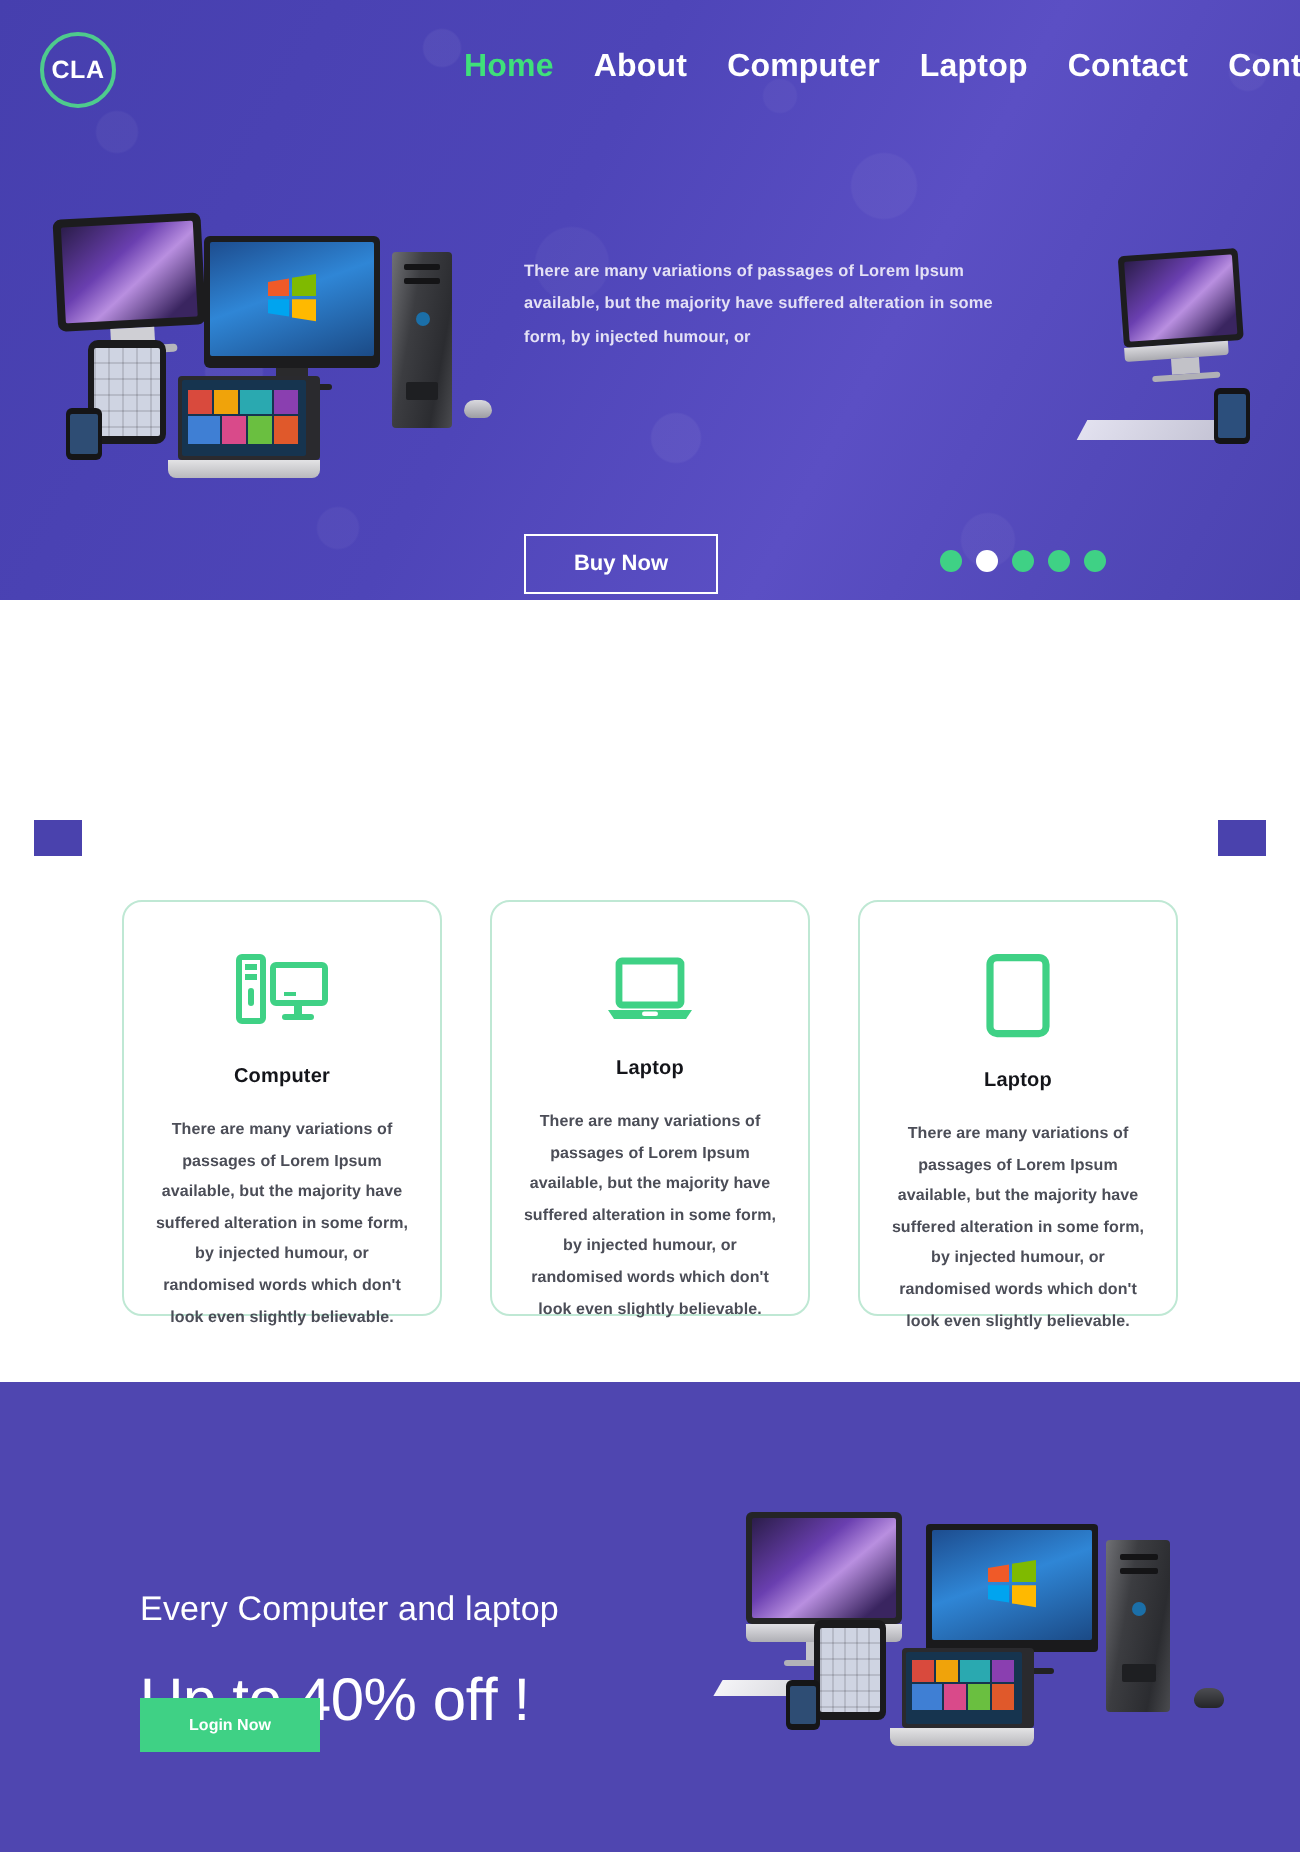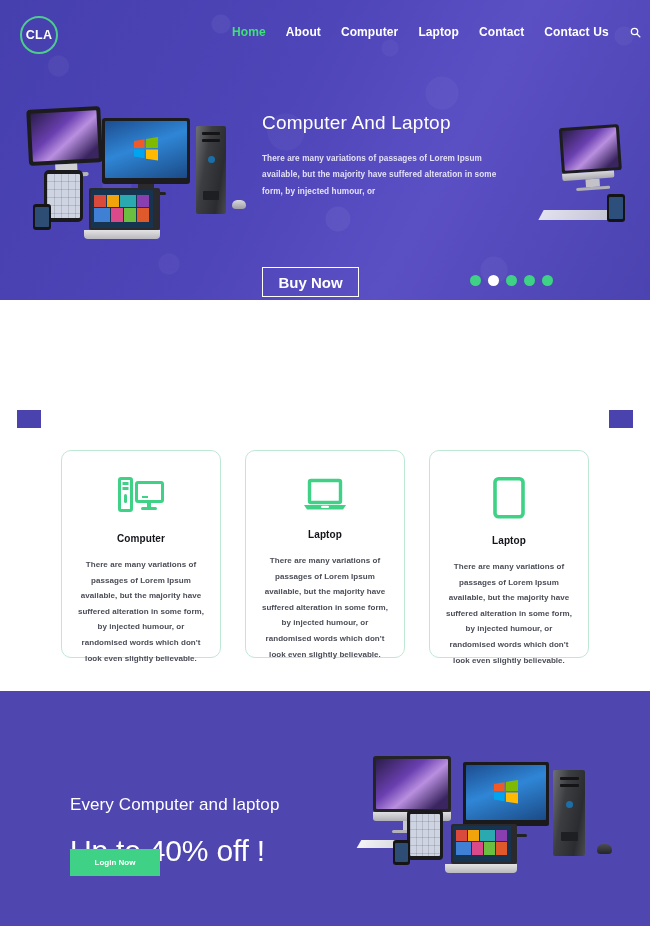--- a/index.html
+++ b/index.html
@@ -40,21 +40,21 @@
     width:38px; height:38px; border-radius:50%;
     border:2px solid #4ecb8d;
     display:flex; align-items:center; justify-content:center;
     color:#fff; font-size:12.5px; font-weight:bold; letter-spacing:.3px;
   }
   .nav-links{
     position:absolute; left:222px; top:25px;
     display:flex; align-items:center; gap:0;
   }
   .nav-link{
-    color:#ffffff; font-size:12px; font-weight:bold;
+    color:#ffffff; font-size:16px; font-weight:bold;
     text-decoration:none; white-space:nowrap;
     padding:0 10px; letter-spacing:.1px;
   }
   .nav-link.active{ color:#3fe07a; }
   .nav-search{
     padding:0 11px; display:flex; align-items:center;
   }
   .nav-search svg{ display:block; }
 
   
@@ -67,21 +67,21 @@
     color:#ffffff; font-size:36px; font-weight:bold;
     letter-spacing:-.4px; line-height:1.15; margin-top:6px;
   }
   .hero-text{
     color:#e4e1f5; font-size:8.2px; line-height:2.0;
     margin-top:16px; width:250px; font-weight:bold; letter-spacing:.1px;
   }
   .hero-btns{ position:absolute; left:262px; top:267px; display:flex; gap:14px; z-index:4; }
   .btn-outline{
     width:97px; height:30px; border:1px solid #ffffff; background:transparent;
-    color:#ffffff; font-size:15px; font-weight:bold;
+    color:#ffffff; font-size:11px; font-weight:bold;
     display:flex; align-items:center; justify-content:center; cursor:pointer;
     font-family:"Liberation Sans", sans-serif;
   }
   .dots{ position:absolute; left:470px; top:275px; display:flex; gap:7px; z-index:4; }
   .dot{ width:11px; height:11px; border-radius:50%; background:#3fd185; cursor:pointer; }
   .dot.active{ background:#ffffff; }
 
   
   .art-left{ position:absolute; left:14px; top:104px; width:240px; height:150px; z-index:3; }
   .art-right{ position:absolute; left:545px; top:126px; width:110px; height:125px; z-index:3; }
@@ -253,21 +253,20 @@
       <div class="dev" style="left:-4px; top:84px; width:76px; height:10px;
                   background:linear-gradient(100deg,#f2f2f5,#cfcfd6); transform:skewX(-28deg); opacity:.9;"></div>
       <div class="dev" style="left:62px; top:68px;">
         <div style="background:#141416;border-radius:3px;padding:3px 2px;">
           <div style="width:14px;height:22px;background:#2c4f7c;border-radius:1px;"></div>
         </div>
       </div>
     </div>
 
     <div class="hero-copy">
-      <div class="hero-sub">Computer And Laptop</div>
       <p class="hero-text">There are many variations of passages of Lorem Ipsum available, but the majority have suffered alteration in some form, by injected humour, or</p>
     </div>
 
     <div class="hero-btns">
       <button class="btn-outline">Buy Now</button>
     </div>
 
     <div class="dots">
       <span class="dot"></span>
       <span class="dot active"></span>

